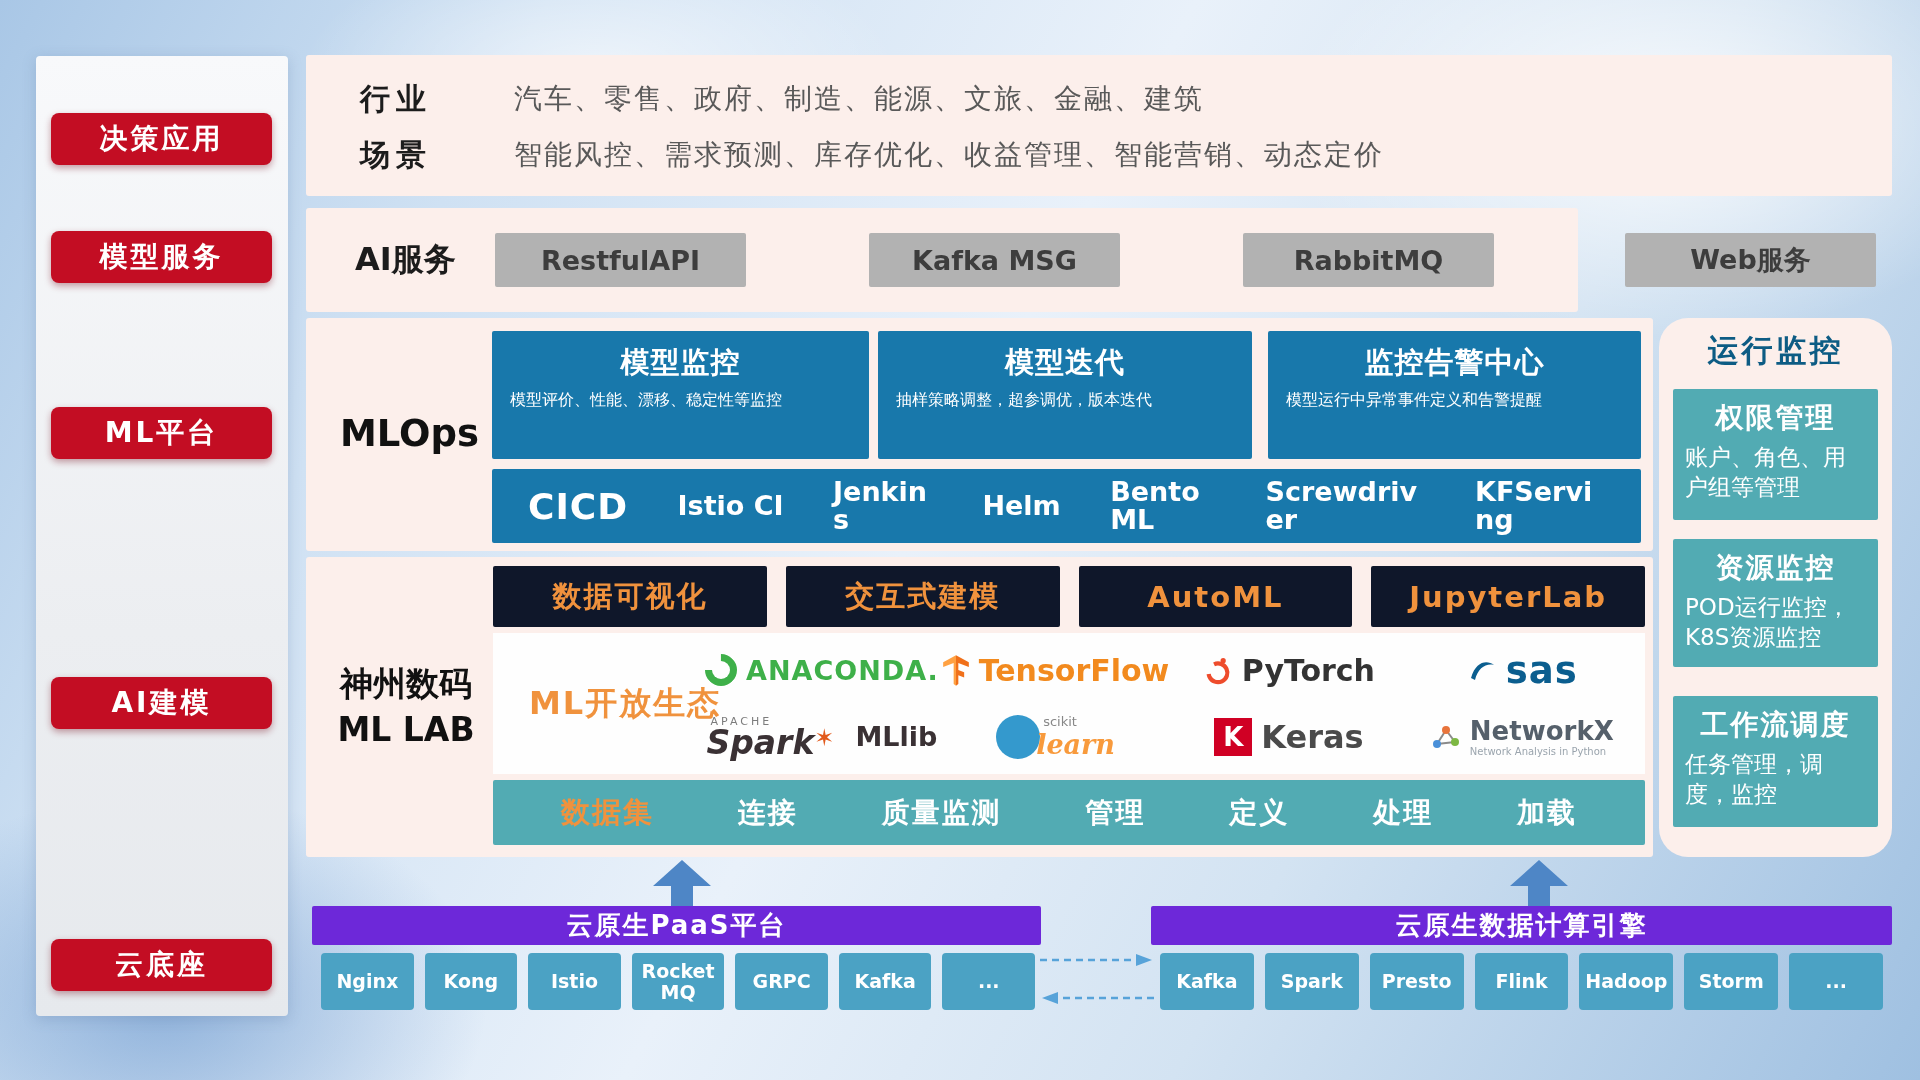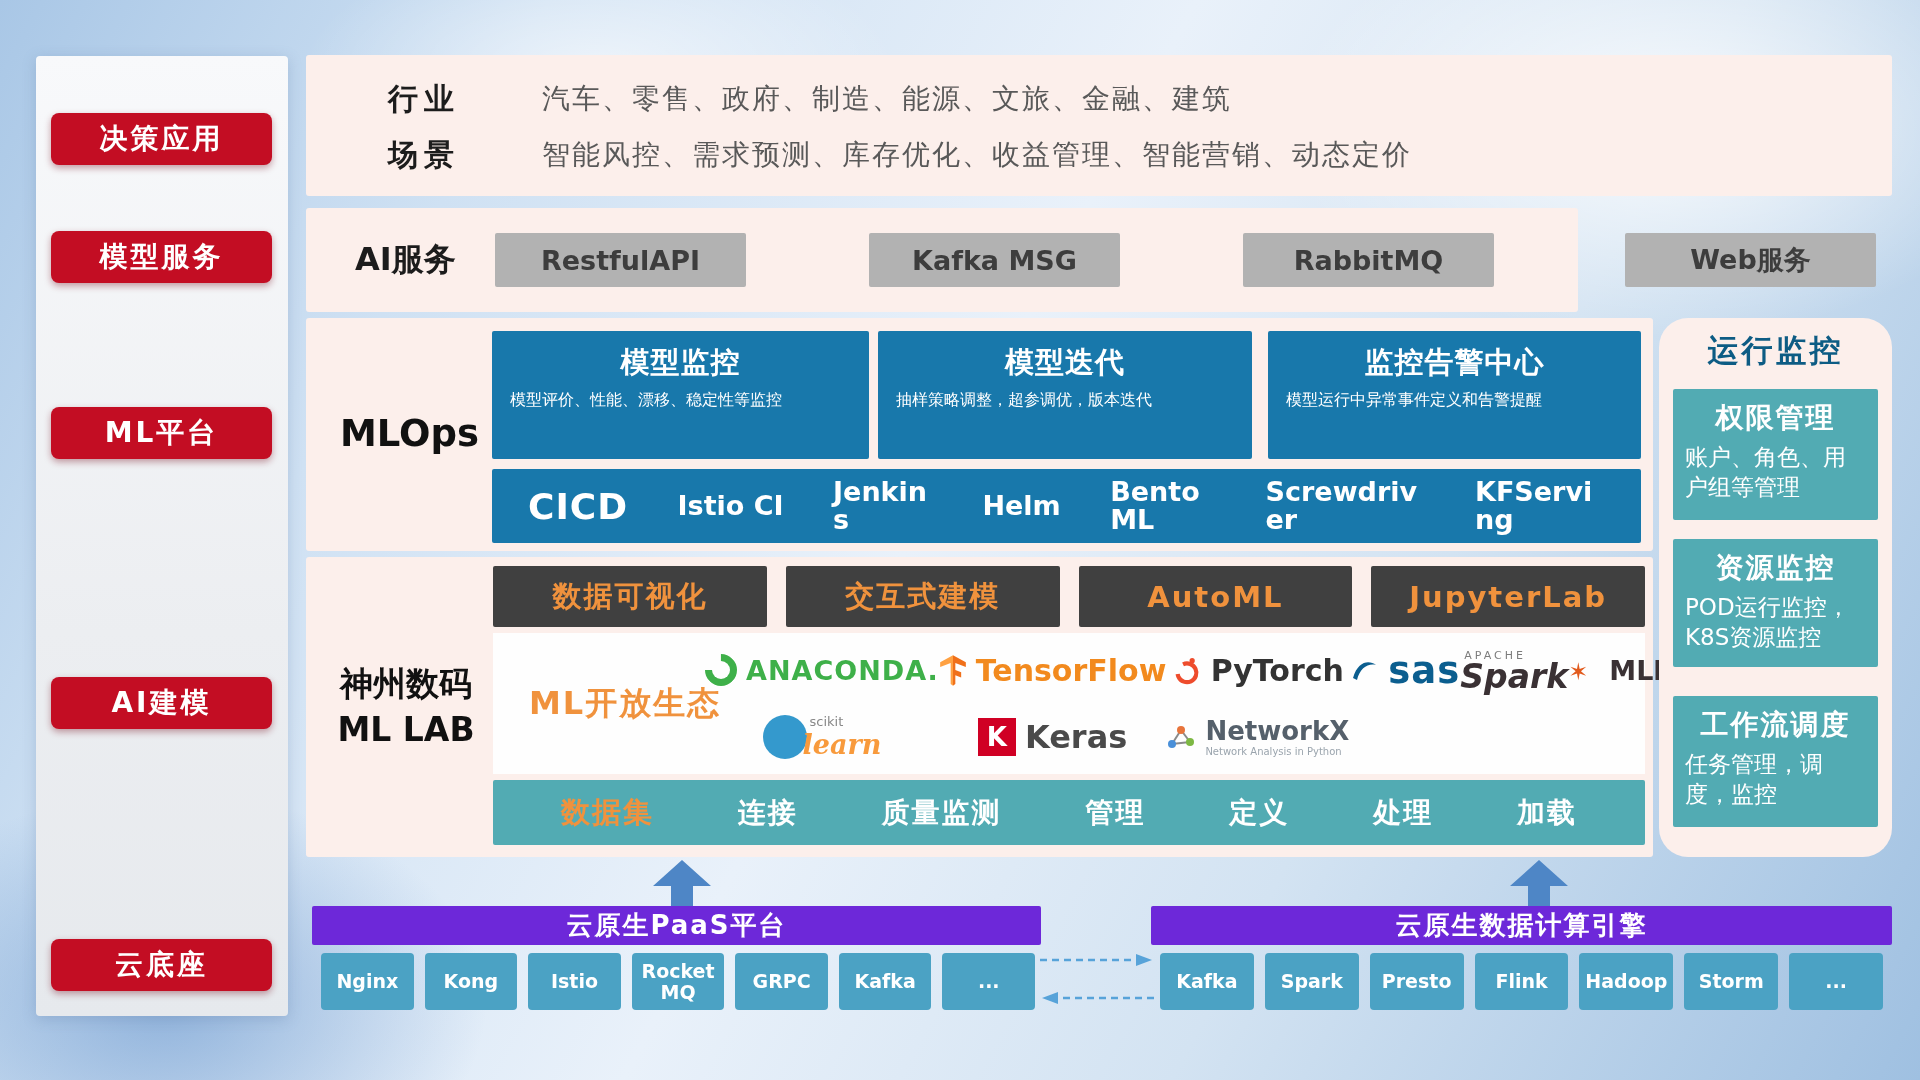--- a/index.html
+++ b/index.html
@@ -28,21 +28,21 @@
 
   
   .panel { position:absolute; background:#fcefeb; border-radius:3px; }
   .panel-industry { left:306px; top:55px;  width:1586px; height:141px; }
   .panel-ai       { left:306px; top:208px; width:1272px; height:104px; }
   .panel-mlops    { left:306px; top:318px; width:1347px; height:233px; }
   .panel-mllab    { left:306px; top:557px; width:1347px; height:300px; }
   .panel-monitor  { left:1659px; top:318px; width:233px; height:539px;border-radius:29px; }
 
   
-  .ind-rows { padding-top:16px;padding-left:28px; }
+  .ind-rows { padding-top:16px; }
   .ind-row { height:56px; display:flex; align-items:center; }
   .ind-label { margin-left:54px; width:130px; font-size:30px; font-weight:bold; color:#1c1c1c; letter-spacing:6px; }
   .ind-text { margin-left:24px; font-size:28px; color:#595959; letter-spacing:2px; }
 
   
   .ai-label { position:absolute; left:49px; top:50%; transform:translateY(-50%);
     font-size:32px; font-weight:bold; color:#1c1c1c; }
   .ai-btn { position:absolute; top:25px; width:251px; height:54px; background:#b2b2b2;
     color:#3d3d3d; font-size:27px; font-weight:bold; display:flex; align-items:center;
     justify-content:center; border-radius:2px; }
@@ -60,27 +60,27 @@
   .cicd-tool.t2 { max-width:100px; }
   .cicd-tool.t3 { white-space:nowrap; }
   .cicd-tool.t4 { max-width:106px; }
   .cicd-tool.t5 { max-width:160px; }
   .cicd-tool.t6 { max-width:130px; }
 
   
   .mllab-label { position:absolute; left:14px; top:104px; width:172px; text-align:center;
     font-size:33px; font-weight:bold; color:#111; line-height:1.4; }
   .mllab-top-row { position:absolute; left:187px; top:9px; width:1152px; height:61px; display:flex; gap:19px; }
-  .teal-tool { flex:1; background:#404040; color:#f0923d; font-size:29px; font-weight:bold;
+  .teal-tool { flex:1; background:#0f172a; color:#f0923d; font-size:29px; font-weight:bold;
     display:flex; align-items:center; justify-content:center; border-radius:2px; letter-spacing:2px; }
   .eco-panel { position:absolute; left:187px; top:76px; width:1152px; height:141px; background:#fefefe; }
   .eco-label { position:absolute; left:36px; top:50%; transform:translateY(-50%);
     font-size:32px; font-weight:bold; color:#f0923d; letter-spacing:2px; }
   .eco-grid { position:absolute; left:212px; right:6px; top:4px; bottom:4px;
-    display:grid; grid-template-columns:repeat(5,1fr); grid-auto-rows:1fr; }
+    display:grid; grid-template-columns:repeat(4,1fr); grid-auto-rows:1fr; }
   .logo-cell { display:flex; align-items:center; justify-content:center; gap:9px; }
 
   .ana-ring { width:32px; height:32px; border:7px solid #3eb049; border-left-color:transparent;
     border-radius:50%; transform:rotate(45deg); display:inline-block; }
   .ana-text { font-size:27px; font-weight:bold; color:#3eb049; letter-spacing:1px; }
   .tf-text { font-size:30px; font-weight:bold; color:#f28a1e; }
   .pt-text { font-size:30px; font-weight:600; color:#333; }
   .sas-text { font-size:37px; font-weight:bold; color:#0b5e8f; letter-spacing:1px; }
   .spark-block { display:inline-block; text-align:left; }
   .spark-apache { display:block; font-size:11px; color:#7c7c7c; letter-spacing:3px; margin-left:4px; }

